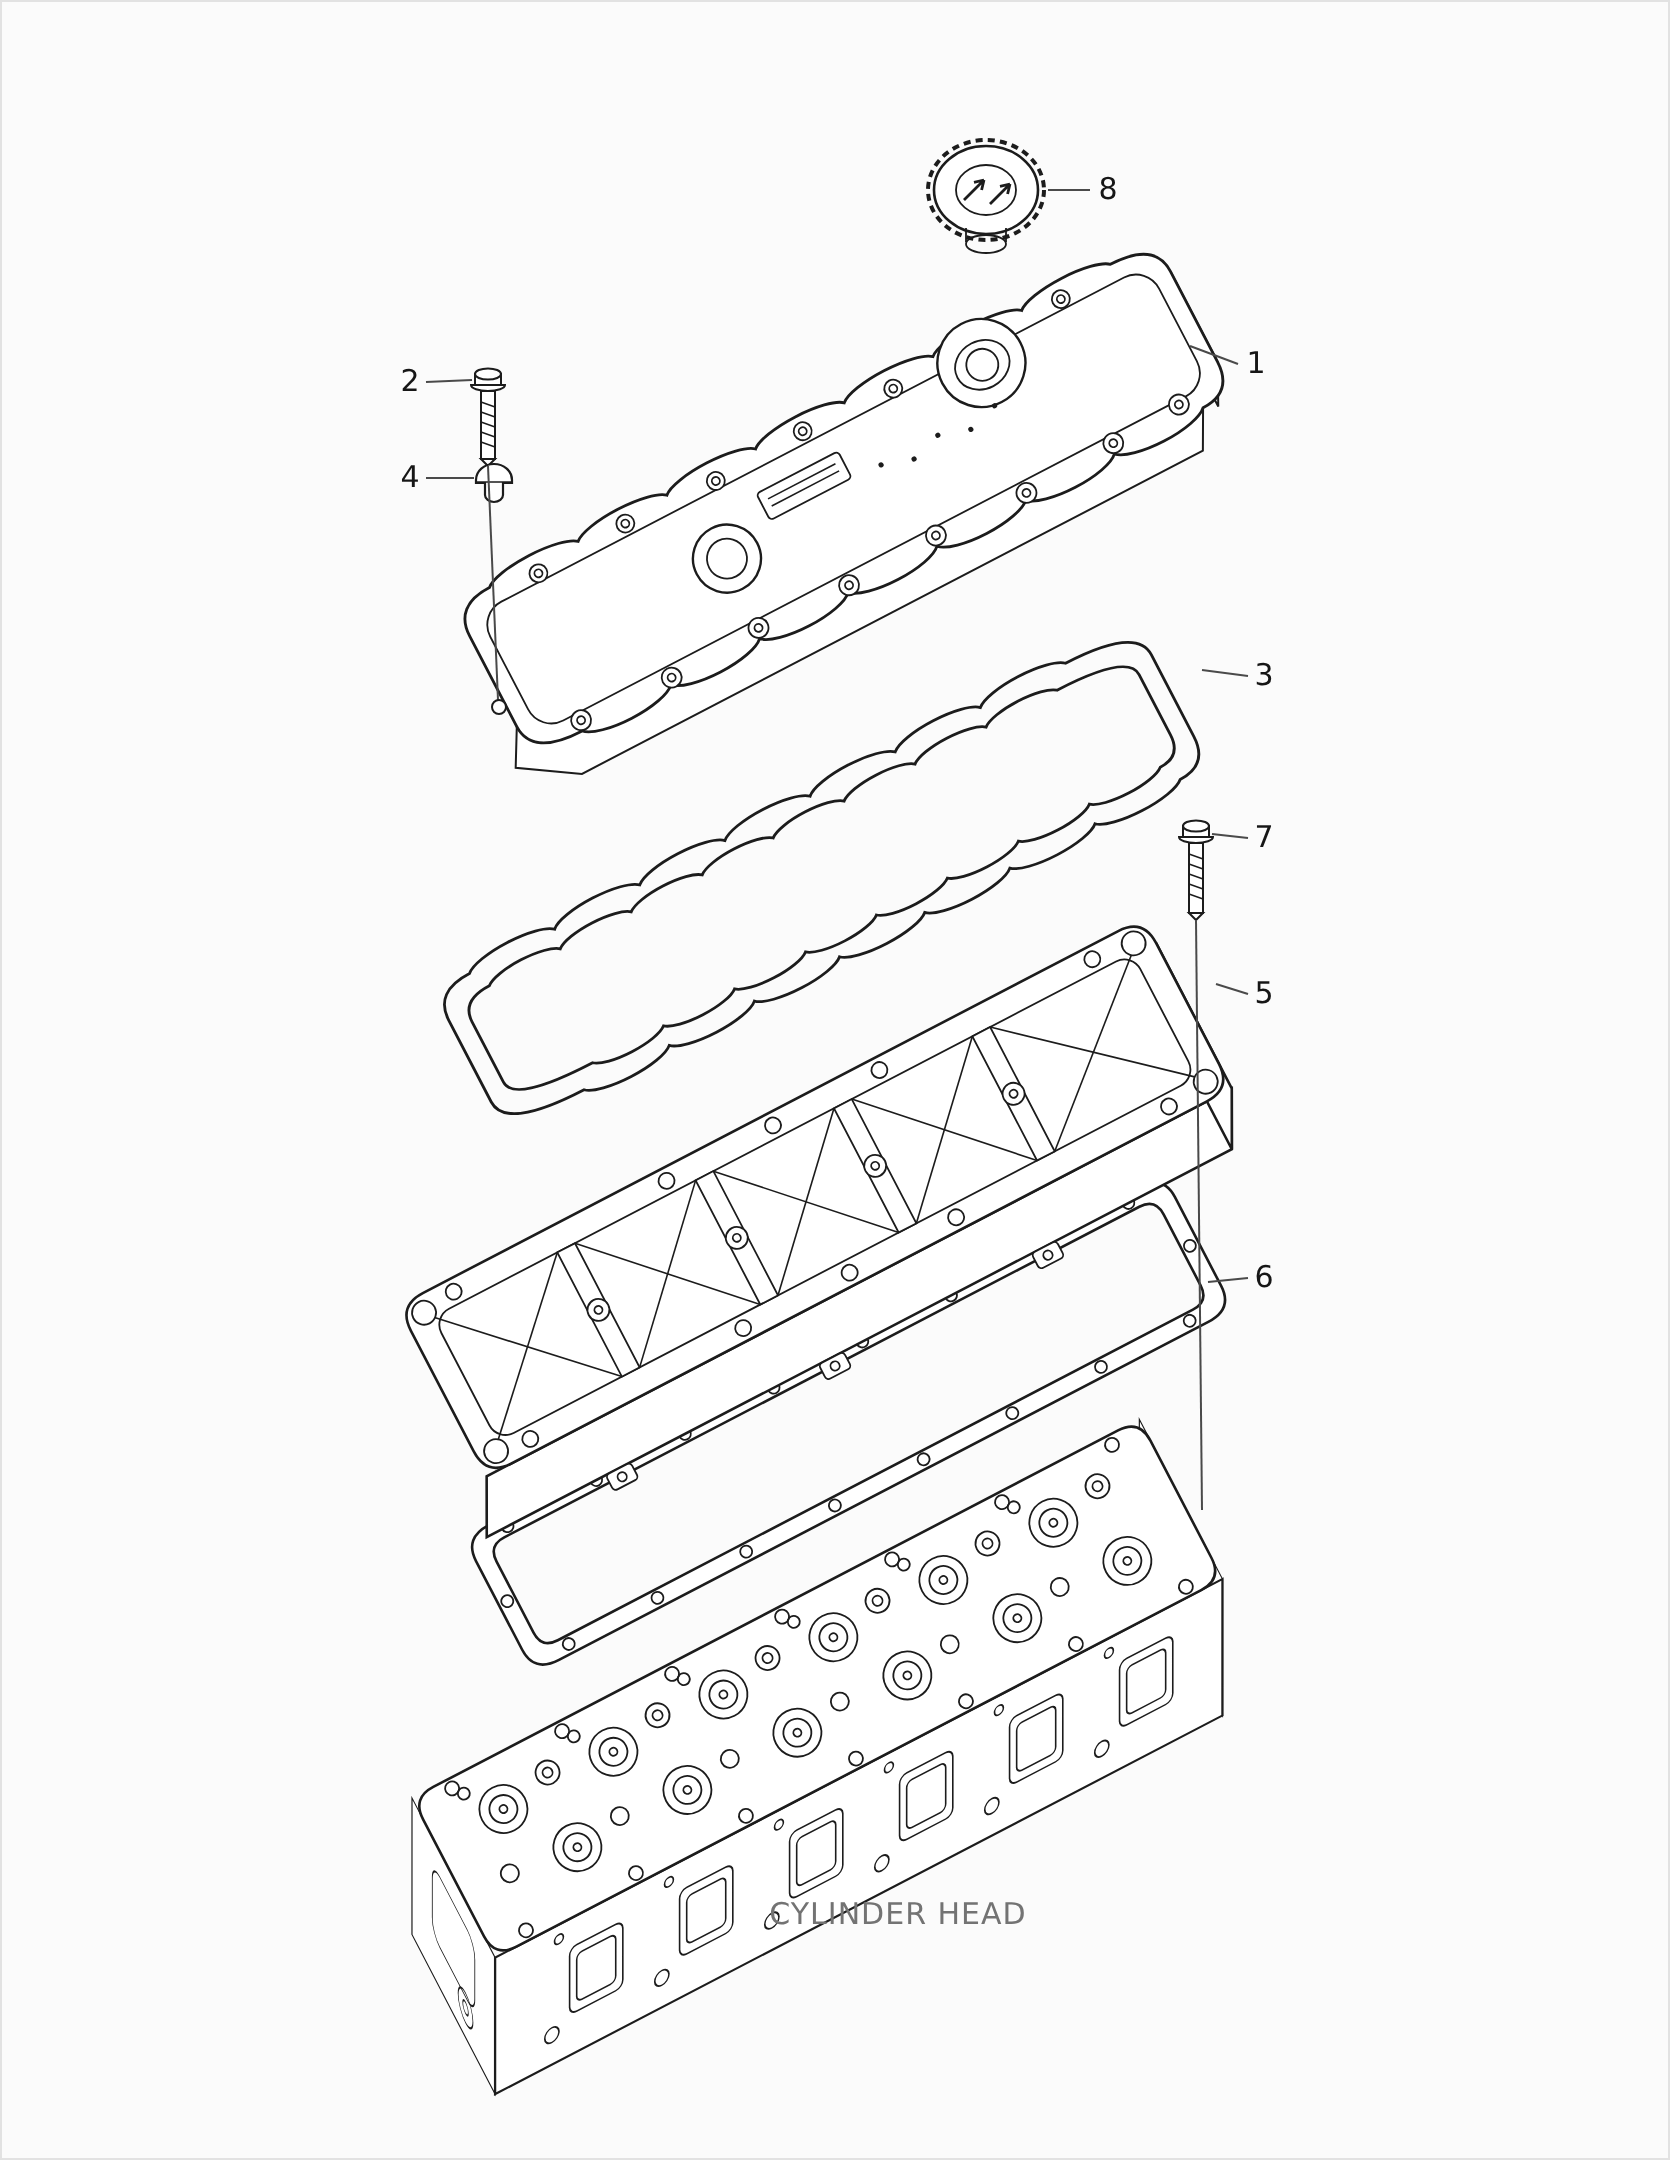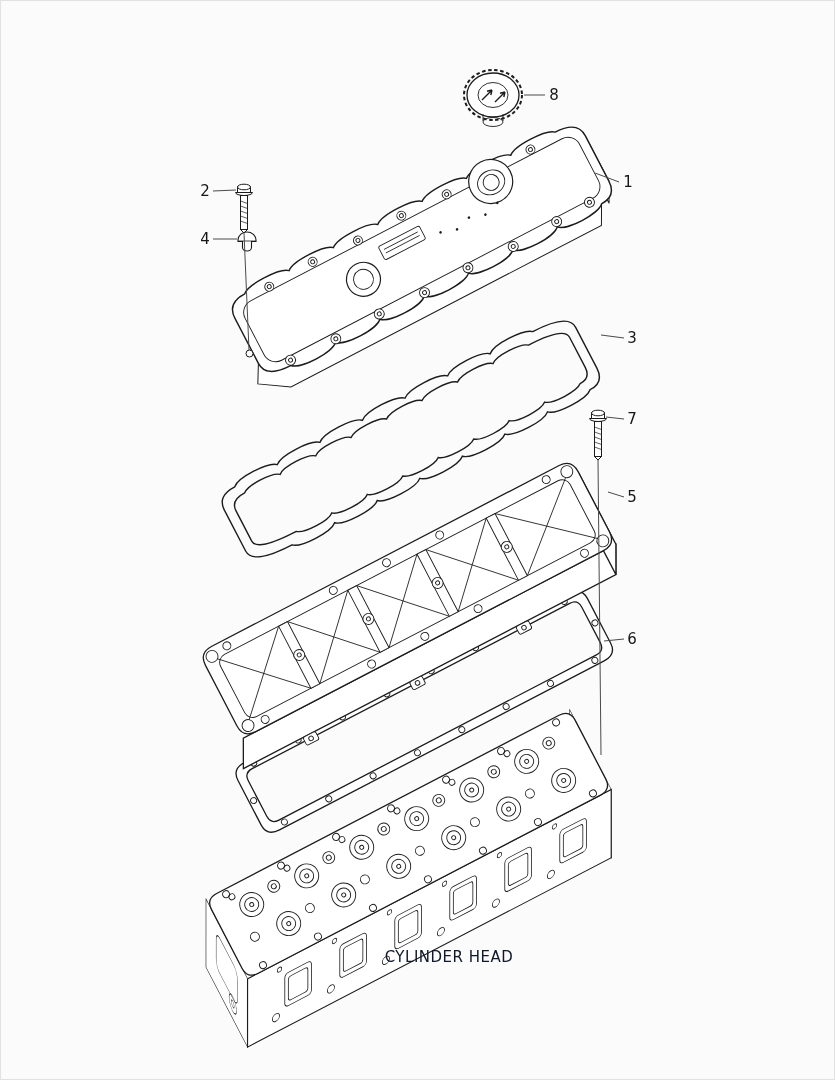--- a/index.html
+++ b/index.html
@@ -8,21 +8,21 @@
     position:relative;width:835px;height:1080px;background:#fbfbfb;
     overflow:hidden;margin:0 auto;border:1px solid #e2e2e2;box-sizing:border-box;
   }
   svg{position:absolute;left:0;top:0;}
   .callout{
     position:absolute;transform:translate(-50%,-50%);
     font-size:15px;color:#161616;line-height:1;user-select:none;
   }
   .caption{
     position:absolute;transform:translate(-50%,-50%);
-    font-size:15px;letter-spacing:.5px;color:#0f172a;white-space:nowrap;
+    font-size:15px;letter-spacing:.5px;color:#737373;white-space:nowrap;
   }
   .part{stroke:#1c1c1c;fill:#ffffff;}
   .thin{stroke:#1c1c1c;fill:none;stroke-width:.9;}
   .leader{stroke:#4a4a4a;stroke-width:1;fill:none;}
 </style>
 </head>
 <body>
 
 <div class="canvas">
 

